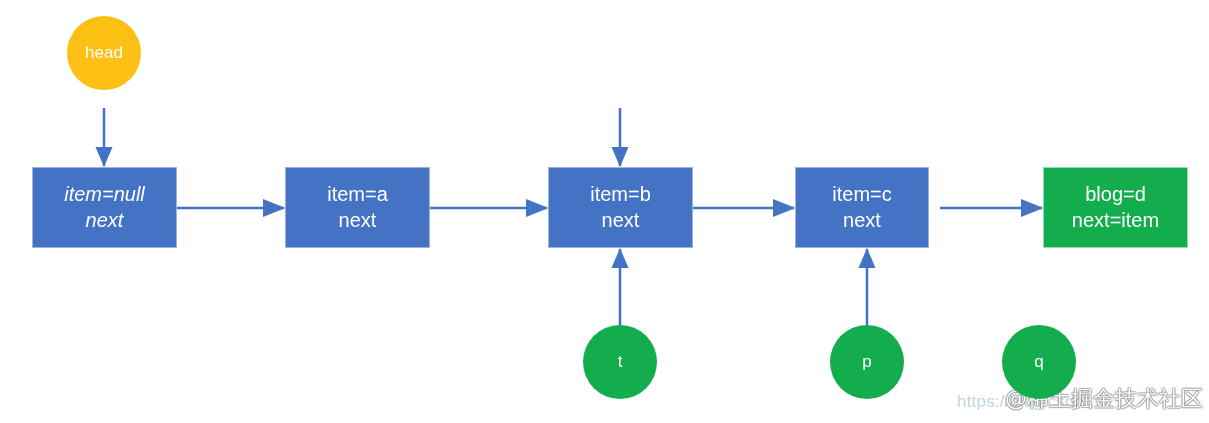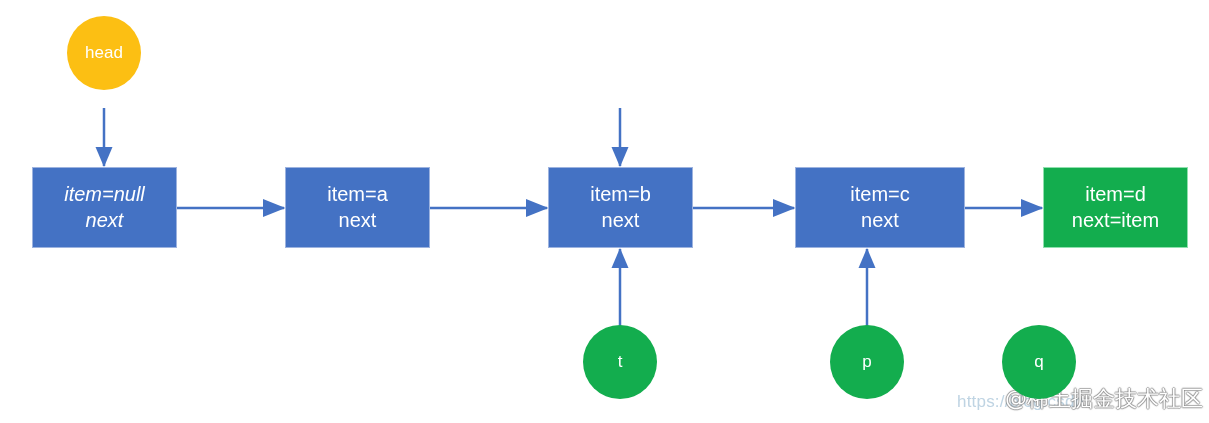--- a/index.html
+++ b/index.html
@@ -111,26 +111,26 @@
       <span class="node-line">next</span>
     </div>
     <div class="node node-box blue" style="left: 285px; top: 167px; width: 145px; height: 81px; justify-content: center;">
       <span class="node-line">item=a</span>
       <span class="node-line">next</span>
     </div>
     <div class="node node-box blue" style="left: 548px; top: 167px; width: 145px; height: 81px;">
       <span class="node-line">item=b</span>
       <span class="node-line">next</span>
     </div>
-    <div class="node node-box blue" style="left: 795px; top: 167px; width: 170px; height: 81px;">
+    <div class="node node-box blue" style="left: 795px; top: 167px; width: 134px; height: 81px;">
       <span class="node-line">item=c</span>
       <span class="node-line">next</span>
     </div>
     <div class="node node-box green" style="left: 1043px; top: 167px; width: 145px; height: 81px;">
-      <span class="node-line">item=d</span>
+      <span class="node-line">blog=d</span>
       <span class="node-line">next=item</span>
     </div>
     <div class="node node-circle green" style="left: 583px; top: 325px; width: 74px; height: 74px;">
       <span class="node-line">t</span>
     </div>
     <div class="node node-circle green" style="left: 830px; top: 325px; width: 74px; height: 74px;">
       <span class="node-line">p</span>
     </div>
     <div class="node node-circle green" style="left: 1002px; top: 325px; width: 74px; height: 74px;">
       <span class="node-line">q</span>

